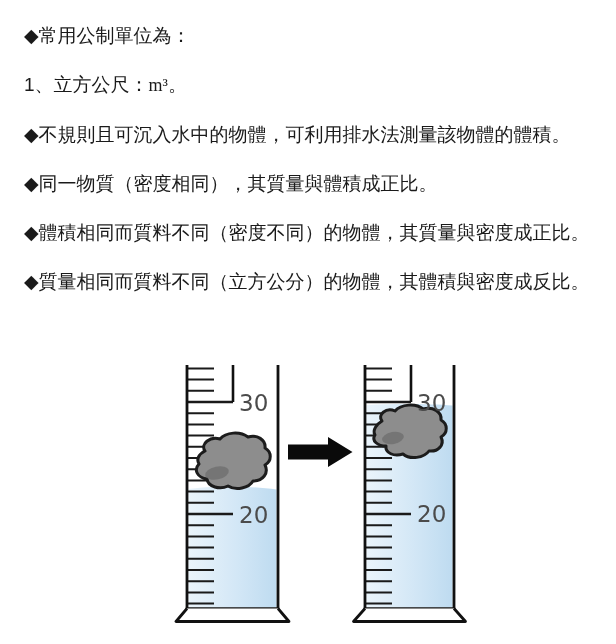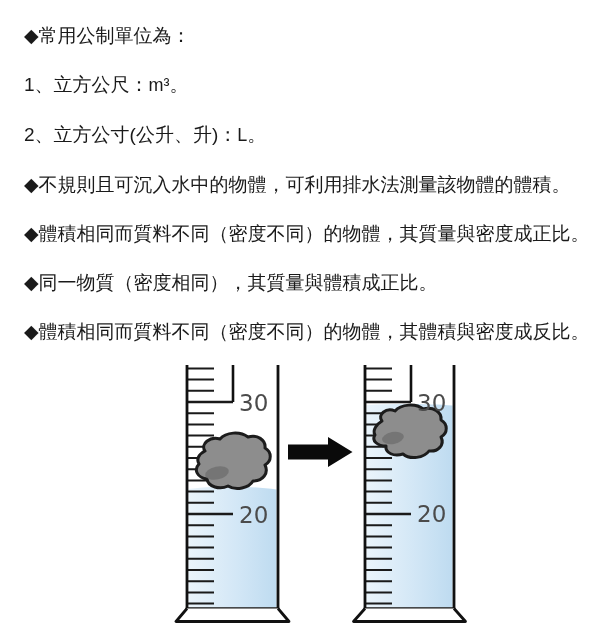--- a/index.html
+++ b/index.html
@@ -6,40 +6,39 @@
   body{
     width:616px;height:644px;position:relative;overflow:hidden;
     font-family:"Liberation Sans","DejaVu Sans",sans-serif;
   }
   .textblock{position:absolute;top:3px;left:8px;right:2px;}
   .line{
     margin:16px;line-height:33px;font-size:19px;color:var(--text,#1a1a1a);
     white-space:nowrap;letter-spacing:0px;
   }
   .latin{
-    font-family:Liberation Sans, sans-serif;
+    font-family:Liberation Serif, serif;
     font-size:18px;
   }
   .diagram-svg{position:absolute;top:355px;left:0;}
   .grad-label{
     font-family:"DejaVu Sans","Liberation Sans",sans-serif;
     font-size:23px;fill:var(--label,#4b4b4b);
   }
 </style>
 </head>
 <body>
 
 <div class="textblock">
   <p class="line"><span class="cjk">◆常用公制單位為：</span></p>
   <p class="line"><span class="cjk">1、立方公尺：</span><span class="latin">m³</span><span class="cjk">。</span></p>
-  <p class="line"><span class="cjk">2、立方公寸(公升、升)：</span><span class="latin">L</span><span class="cjk">。</span></p>
   <p class="line"><span class="cjk">◆不規則且可沉入水中的物體，可利用排水法測量該物體的體積。</span></p>
+  <p class="line"><span class="cjk">◆同一物質（密度相同），其質量與體積成正比。</span></p>
   <p class="line"><span class="cjk">◆體積相同而質料不同（密度不同）的物體，其質量與密度成正比。</span></p>
-  <p class="line"><span class="cjk">◆同一物質（密度相同），其質量與體積成正比。</span></p>
-  <p class="line"><span class="cjk">◆體積相同而質料不同（密度不同）的物體，其體積與密度成反比。</span></p>
+  <p class="line"><span class="cjk">◆質量相同而質料不同（立方公分）的物體，其體積與密度成反比。</span></p>
 </div>
 
 <svg class="diagram-svg" width="616" height="289" viewBox="0 355 616 289" xmlns="http://www.w3.org/2000/svg">
   <defs>
     <linearGradient id="gw" x1="0" y1="0" x2="1" y2="0">
       <stop offset="0" style="stop-color:var(--water-light,#eaf4fb)"></stop>
       <stop offset="0.55" style="stop-color:var(--water-mid,#d3e7f6)"></stop>
       <stop offset="1" style="stop-color:var(--water-deep,#bedbf0)"></stop>
     </linearGradient>
   </defs>

